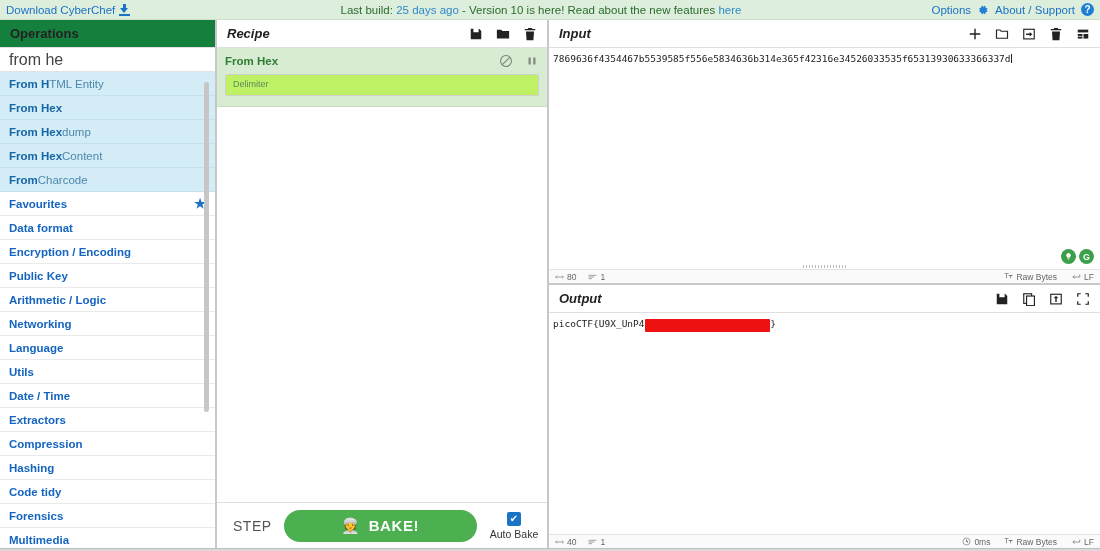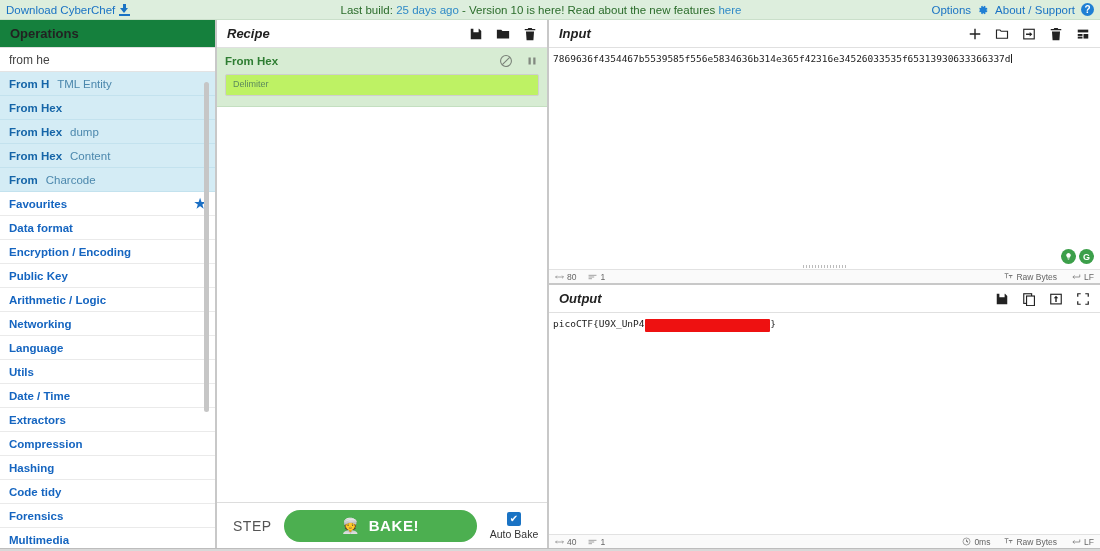--- a/index.html
+++ b/index.html
@@ -70,34 +70,33 @@
     height: 28px; flex: 0 0 28px;
     display: flex; align-items: center;
     padding: 0 10px;
     font-weight: bold; font-size: 13px; color: #222;
     border-bottom: 1px solid #e0e0e0;
     background: #15803d;
   }
   .ops-search {
     height: 24px; flex: 0 0 24px;
     border: none; border-bottom: 1px solid #e3e3e3;
-    padding: 0 9px; font-size: 12px; color: #444;
+    padding: 0 9px; font-size: 16px; color: #444;
     font-family: "Liberation Sans", sans-serif;
     outline: none; width: 100%;
     background: #fff;
   }
   .ops-scroll { flex: 1 1 auto; overflow: hidden; position: relative; }
   .op-result {
     height: 24px; display: flex; align-items: center;
     padding: 0 9px;
     background: #d4ecf5;
     border-bottom: 1px solid #c3e2ee;
     font-size: 11.5px; color: #4c88ad;
     cursor: grab;
-    gap: 8px;
   }
   .op-result b { color: #1565a8; font-weight: bold; }
   .cat-row {
     height: 24px; display: flex; align-items: center; justify-content: space-between;
     padding: 0 9px;
     border-bottom: 1px solid #eaeaea;
     font-size: 11.5px; font-weight: bold; color: #1565c0;
     cursor: pointer;
     background: #fff;
   }

